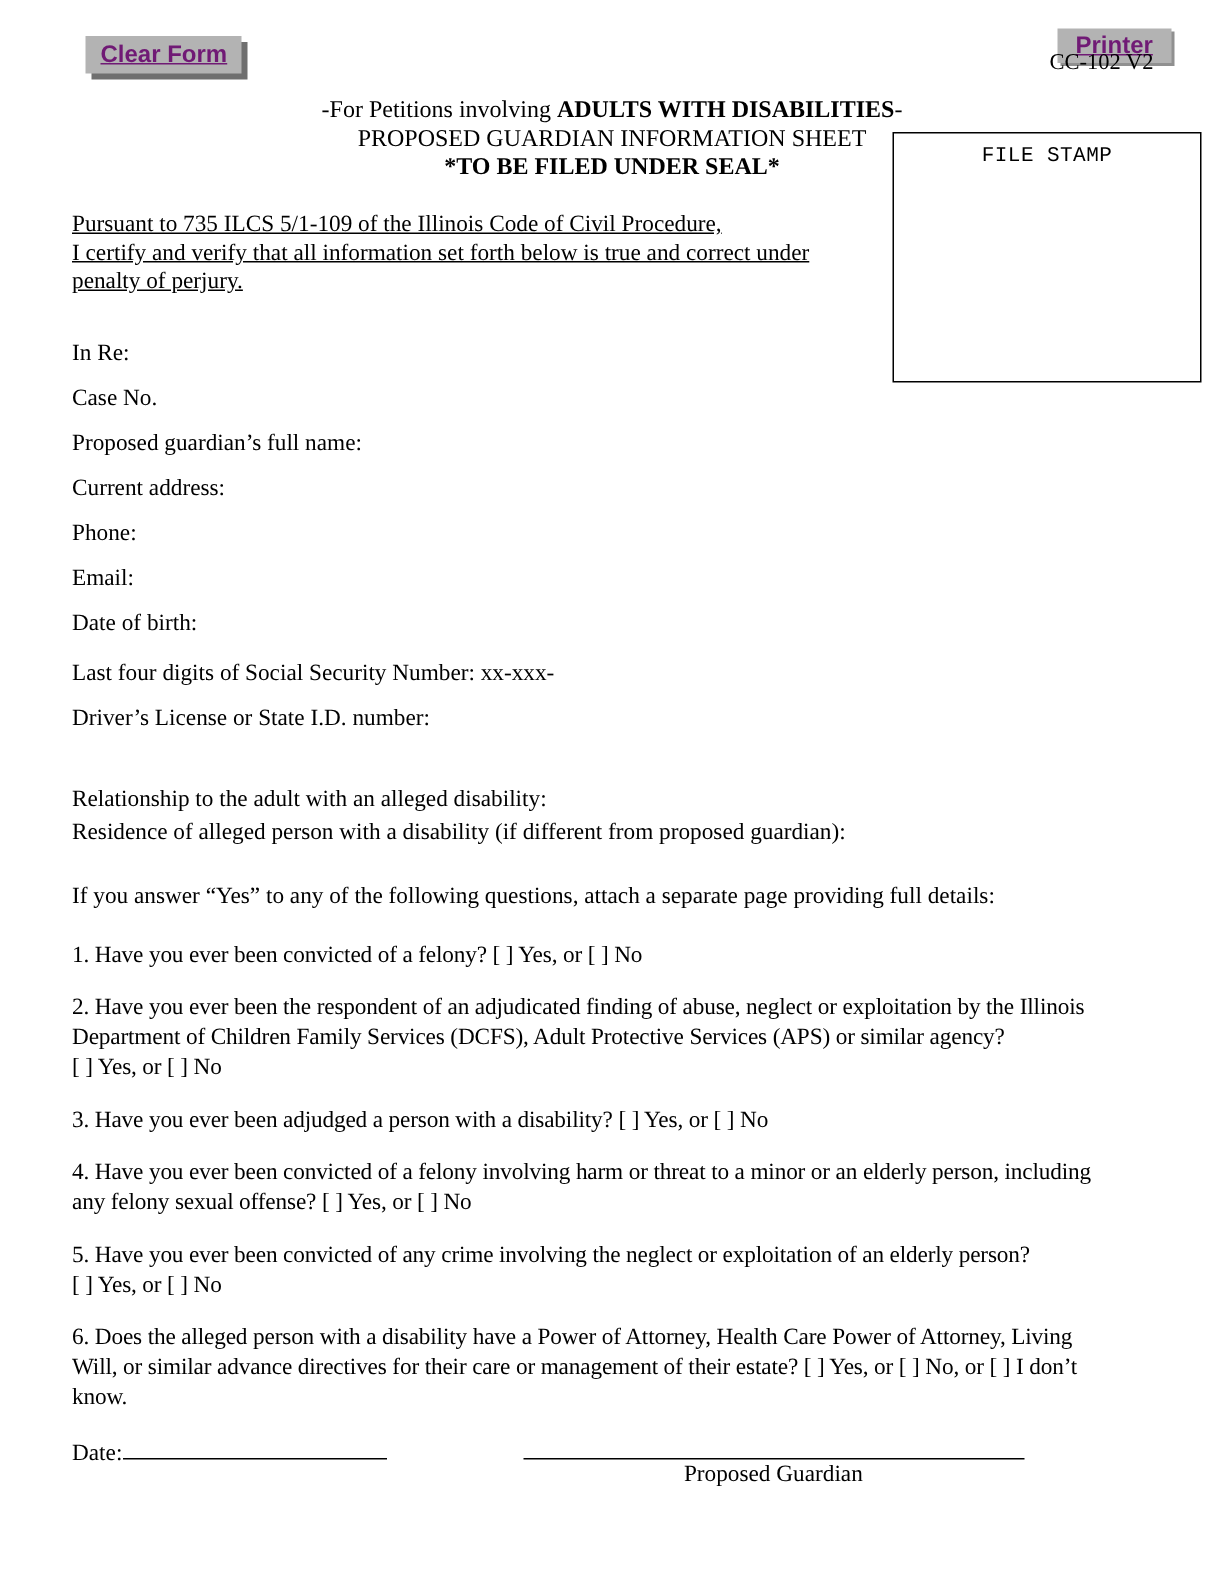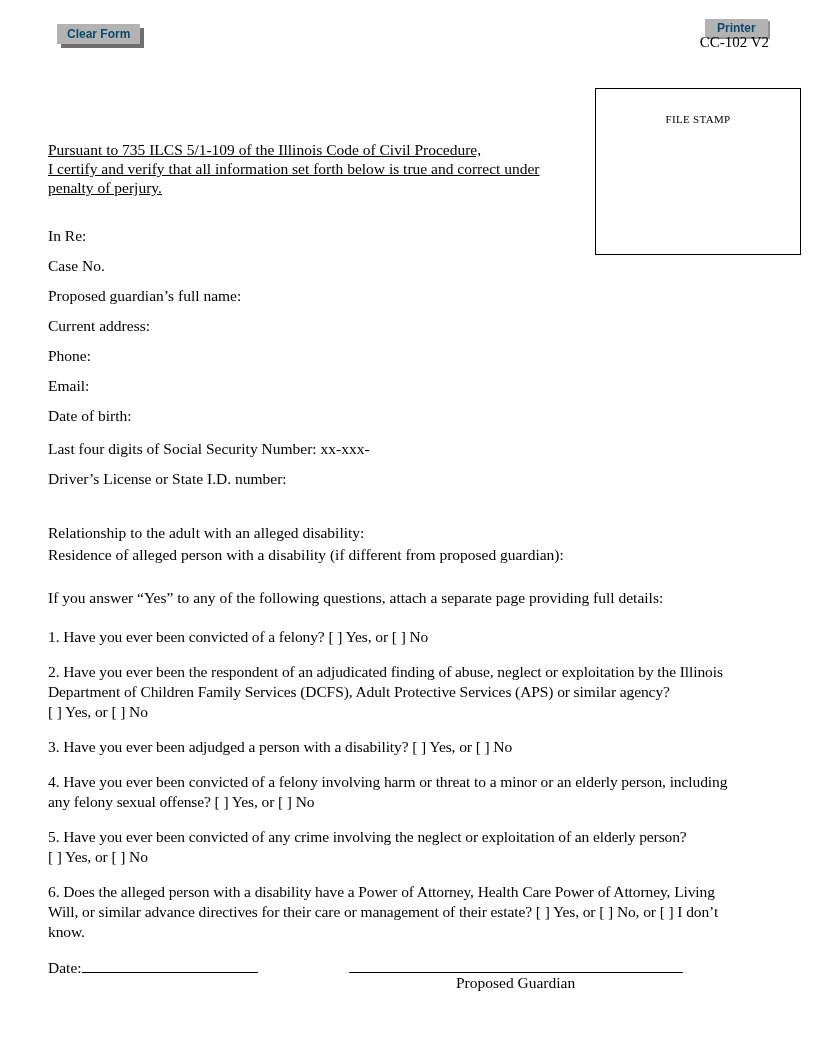--- a/index.html
+++ b/index.html
@@ -13,41 +13,42 @@
     font-family: "Liberation Serif", serif;
     font-size: 15.5px;
     overflow: hidden;
   }
   .bold { font-weight: bold; }
 
   
   .btn {
     font-family: "Liberation Sans", sans-serif;
     font-weight: bold;
-    font-size: 12px;
-    color: #0c4a6e;
+    font-size: 16px;
+    color: #701a75;
     background: #b3b3b3;
     border: none;
     cursor: pointer;
     line-height: 1.2;
+    text-decoration: underline;
   }
   .clear-form-btn { position: absolute; left: 57px; top: 24px; padding: 3px 10px; box-shadow: 4px 4px 0 #6f6f6f; }
   .printer-btn    { position: absolute; left: 705px; top: 19px; padding: 2px 12px; box-shadow: 2px 2px 0 #909090; }
 
   .form-code { position: absolute; top: 34px; right: 47px; font-size: 15px; }
 
   .title-block { position: absolute; top: 64px; left: 0; width: 100%; text-align: center; line-height: 19px; font-size: 16px; }
 
   .file-stamp-box {
     position: absolute; left: 595px; top: 88px;
     width: 206px; height: 167px;
     border: 1px solid #000;
     text-align: center;
   }
-  .file-stamp-label { margin-top: 24px; font-size: 11px; letter-spacing: 0.3px; }
+  .file-stamp-label { margin-top: 7px; font-size: 14px; letter-spacing: 0.3px; font-family: Liberation Mono, monospace; }
 
   .content { padding: 140px 18px 0 48px; }
 
   .cert {
     text-decoration: underline;
     white-space: pre-line;
     line-height: 19px;
   }
 
   .field { line-height: 19px; margin-top: 11px; }
@@ -72,20 +73,25 @@
 </head>
 <body>
 
 <div class="page">
 
   <button class="btn clear-form-btn">Clear Form</button>
   <button class="btn printer-btn">Printer</button>
 
   <div class="form-code">CC-102 V2</div>
 
+  <div class="title-block">
+    <div class="title-line"><span>-For Petitions involving </span><span class="bold">ADULTS WITH DISABILITIES</span><span>-</span></div>
+    <div class="title-line">PROPOSED GUARDIAN INFORMATION SHEET</div>
+    <div class="title-line bold">*TO BE FILED UNDER SEAL*</div>
+  </div>
 
   <div class="file-stamp-box">
     <div class="file-stamp-label">FILE STAMP</div>
   </div>
 
   <div class="content">
 
     <div class="cert">Pursuant to 735 ILCS 5/1-109 of the Illinois Code of Civil Procedure,
 I certify and verify that all information set forth below is true and correct under
 penalty of perjury.</div>

